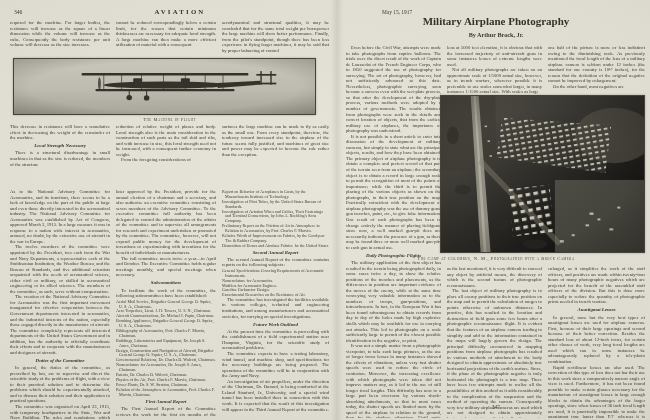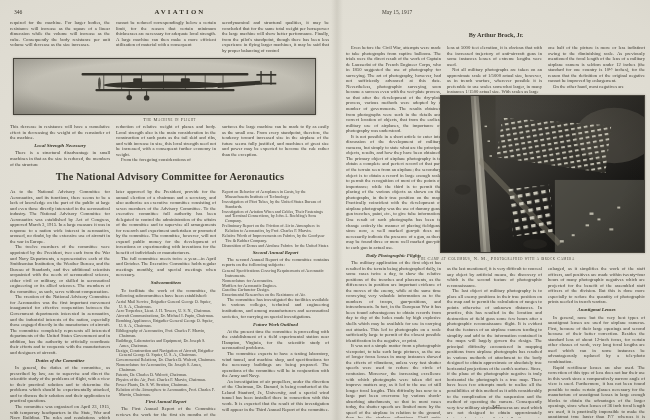--- a/index.html
+++ b/index.html
@@ -119,21 +119,20 @@
     <p>There is a structural disadvantage in small machines in that as the size is reduced, the members of the structure</p>
   </div>
   <div class="colblk" id="lp-mid-c2">
     <p class="noind">reduction of relative weight of planes and body. Local strength also is the main consideration in the construction of such parts as the tail skid and ribs, and with increase in size, this local strength need not be increased, with a consequent further economy in weight.</p>
     <p>From the foregoing considerations of</p>
   </div>
   <div class="colblk" id="lp-mid-c3">
     <p class="noind">surfaces the large machine can be made to fly as easily as the small one. From every standpoint, therefore, the tendency toward increased size in the airplane of the future seems fully justified, and machines of great size and power may be expected to become the rule rather than the exception.</p>
   </div>
 
-  <h2 id="lp-title">The National Advisory Committee for Aeronautics</h2>
 
   <div class="colblk" id="lp-bot-c1">
     <p class="noind">As to the National Advisory Committee for Aeronautics, and its functions, there seems to be a lack of knowledge on the part of the public at large and even those directly interested in the aeronautical industry. The National Advisory Committee for Aeronautics was established by Act of Congress, approved March 3, 1915. In a large measure it was in response to a nation wide interest in aeronautics, aroused, no doubt, by the extensive use of aircraft in the war in Europe.</p>
     <p>The twelve members of the committee were appointed by the President, two each from the War and Navy Departments, a representative each of the Smithsonian Institution, the Weather Bureau, and the Bureau of Standards, and five additional scientists acquainted with the needs of aeronautical science, either civil or military, or skilled in aeronautical engineering or its allied sciences. The members of the committee, as such, serve without compensation.</p>
     <p>The creation of the National Advisory Committee for Aeronautics was the first important movement inaugurated for effective cooperation between the Government departments interested in aeronautics, and the industrial interests of the nation, especially those engaged directly in the manufacture of aircraft. The committee completely represents all interested departments of the United States Government and in addition, has the authority to officially coordinate their efforts and to cooperate with the manufacturers and designers of aircraft.</p>
     <span class="shead">Duties of the Committee</span>
     <p>In general, the duties of the committee, as prescribed by law, are to supervise and direct the scientific study of the problems of flight, with a view to their practical solution and to determine the problems which should be experimentally attacked, and to discuss their solution and their application to practical questions.</p>
     <p>The committee was organized on April 23, 1915, with temporary headquarters in the State, War and Navy Building. The rules and regulations, which were adopted by the committee at this meeting, and</p>
   </div>
   <div class="colblk" id="lp-bot-c2">
@@ -177,20 +176,21 @@
         <div class="li">Gasoline Carburetor Design.</div>
         <div class="li">Experimental Researches on the Resistance of Air.</div>
       </div>
     <p>The committee has investigated the facilities available in various colleges, technical and engineering institutions, and among manufacturers and aeronautical societies, for carrying on special investigations.</p>
     <span class="shead">Future Work Outlined</span>
     <p>At the present time the committee is proceeding with the establishment of a field experimental station near Hampton, Virginia, for the scientific study of aeronautical problems.</p>
     <p>The committee expects to have a testing laboratory, wind tunnel, and machine shop, and specifications for the necessary buildings are being prepared. The operations of the committee will be in conjunction with the Army and Navy.</p>
     <p>An investigation of air propellers, under the direction of the Chairman, Dr. Durand, is being conducted at the Leland Stanford, Jr., University, and a special wind tunnel has been installed there in connection with this work. It is expected that the result of this investigation will appear in the Third Annual Report of the committee.</p>
   </div>
 
+  <h1 id="rp-title">Military Airplane Photography</h1>
   <div id="rp-byline">By Arthur Brock, Jr.</div>
 
   <div class="colblk" id="rp-c1">
     <p>Even before the Civil War, attempts were made to take photographs from captive balloons. The trials were the direct result of the work of Captain de Laussedat of the French Engineer Corps, who in 1850 suggested the use of photography for surveying. The art of photography, however, had not sufficiently advanced at this date. Nevertheless, photographic surveying soon became a success even with the wet-plate process, so that after the development of the dry-plate process, various methods were adopted by a number of governments. The results obtained from photographs were such in the details and correct location of objects, that from the earliest military use of airplanes, the importance of photography was understood.</p>
     <p>It is not possible in a short article to enter into discussion of the development of military cameras, but simply to state what are the principal objects, results, and how they have been obtained. The primary object of airplane photography is to obtain a complete and perfect record of that part of the terrain seen from an airplane; the secondary object is to obtain a record in large enough scale to permit the recognition of most of the points of importance; while the third is to permit the placing of the various objects as shown on the photographs, in their true position on the map. Practically coincident with the development of airplane photography was the use of dummy guns, gun trenches, paint, etc., to give false information. One result of such photographs has been to change entirely the manner of placing fieldguns, since now, a well marked gun-pit does not necessarily indicate the presence of a gun, as there may be found three or more well marked gun-pits to each gun in actual use.</p>
     <span class="shead">Daily Photographic Flights</span>
     <p>The military application of the first object has resulted in the terrain being photographed daily, in some cases twice a day, to show the relative positions of the trenches and placements, as the differences in position are important evidence of the moves of the enemy, while at the same time conveying very valuable information as to the numbers of troops, gun-positions, and intrenchments. In fact, in the European War it has been found advantageous to obtain records from day to day of the holes made by high explosive shells which may be available for use in carrying out attacks. This led to photographs on a scale sufficiently large to permit of the closest possible identification in the negative, or print.</p>
     <p>It was not a simple matter from a photographic viewpoint, to take such large pictures, as the use of longer focus lenses in many instances showed the effects of vibrations, unless very fast shutter speeds were used to reduce the circle of confusion. Moreover, the increasing excellence with which photographs were taken did not improve matters any, as it led to the use of still longer focal lengths. This difficulty has now to a large part been overcome by various shock-absorbing attachments, so that in most cases today, the shutter speeds are limited more by the speed of the airplane in relation to the ground, than by the airplane vibrations. Until quite recently the average scale of military photographs was about 1/5000 actual size. Since this is the scale of a true horizontal photograph with a 12 inch</p>
   </div>
   <div class="colblk" id="rp-c2t">

